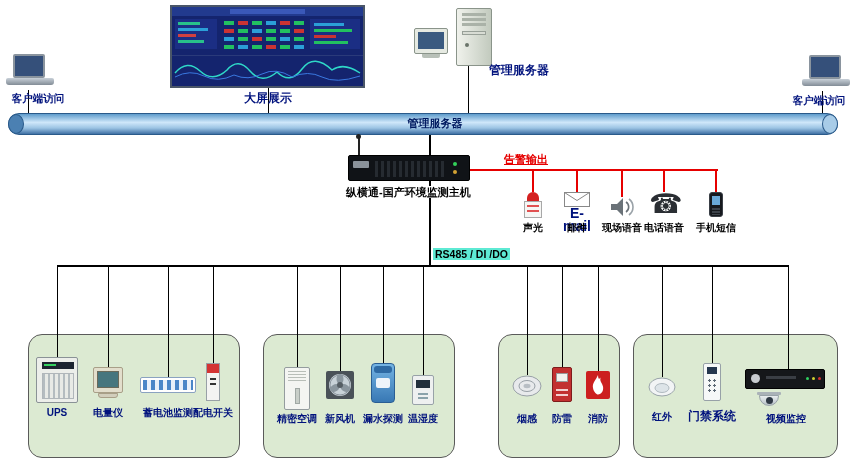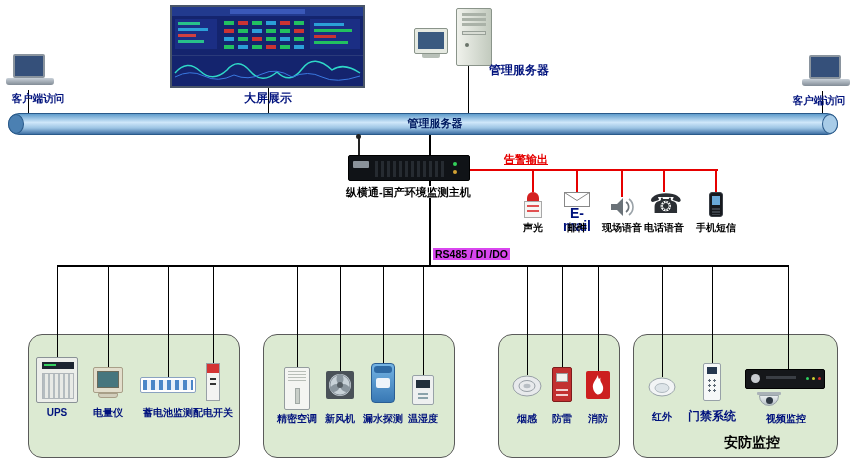--- a/index.html
+++ b/index.html
@@ -171,21 +171,21 @@
 
   <div class="abs" style="left:649px;top:191px;font-size:27px;line-height:27px;color:#2a2e33">☎</div>
   <div class="klbl" style="left:639px;top:222px;width:50px">电话语音</div>
 
   <div class="abs" style="left:709px;top:192px;width:14px;height:25px;background:#16191e;border:1px solid #3a3f46;border-radius:3px">
     <div style="position:absolute;left:2px;top:3px;width:8px;height:9px;background:#69a8d8"></div>
     <div style="position:absolute;left:2px;top:15px;width:8px;height:7px;background:repeating-linear-gradient(#3c424a 0 1.5px,transparent 1.5px 3px)"></div>
   </div>
   <div class="klbl" style="left:691px;top:222px;width:50px">手机短信</div>
 
-  <div class="klbl" style="left:433px;top:248px;font-size:10.5px;background:#d946ef;padding:0 2px;white-space:nowrap">RS485 / DI /DO</div>
+  <div class="klbl" style="left:433px;top:248px;font-size:10.5px;background:#5eead4;padding:0 2px;white-space:nowrap">RS485 / DI /DO</div>
 
   <div class="abs" style="left:36px;top:357px;width:42px;height:46px;background:#eceeea;border:1px solid #8a9296;border-radius:2px">
     <div style="position:absolute;left:5px;top:4px;width:32px;height:7px;background:#1c2430">
       <div style="position:absolute;left:2px;top:2px;width:12px;height:2px;background:#35d060"></div>
     </div>
     <div style="position:absolute;left:5px;top:15px;width:32px;height:26px;border:1px solid #b0b6ba;background:repeating-linear-gradient(90deg,#b4bcc0 0 2px,#e8eae6 2px 5px)"></div>
   </div>
 
   <div class="abs" style="left:93px;top:367px;width:30px;height:33px">
     <div style="position:absolute;left:0;top:0;width:30px;height:26px;background:#e2decc;border:1px solid #a89f88;border-radius:2px">
@@ -282,15 +282,14 @@
   <div class="lbl" style="left:353px;top:412px;width:60px;font-size:10px">漏水探测</div>
   <div class="lbl" style="left:393px;top:412px;width:60px;font-size:10px">温湿度</div>
 
   <div class="lbl" style="left:497px;top:412px;width:60px;font-size:10px">烟感</div>
   <div class="lbl" style="left:532px;top:412px;width:60px;font-size:10px">防雷</div>
   <div class="lbl" style="left:568px;top:412px;width:60px;font-size:10px">消防</div>
 
   <div class="lbl" style="left:632px;top:410px;width:60px;font-size:10px">红外</div>
   <div class="lbl" style="left:682px;top:410px;width:60px;font-size:12px">门禁系统</div>
   <div class="lbl" style="left:756px;top:412px;width:60px;font-size:10px">视频监控</div>
-  <div class="title" style="left:692px;top:434px;width:120px">安防监控</div>
 
 </div>
 
 </body></html>

